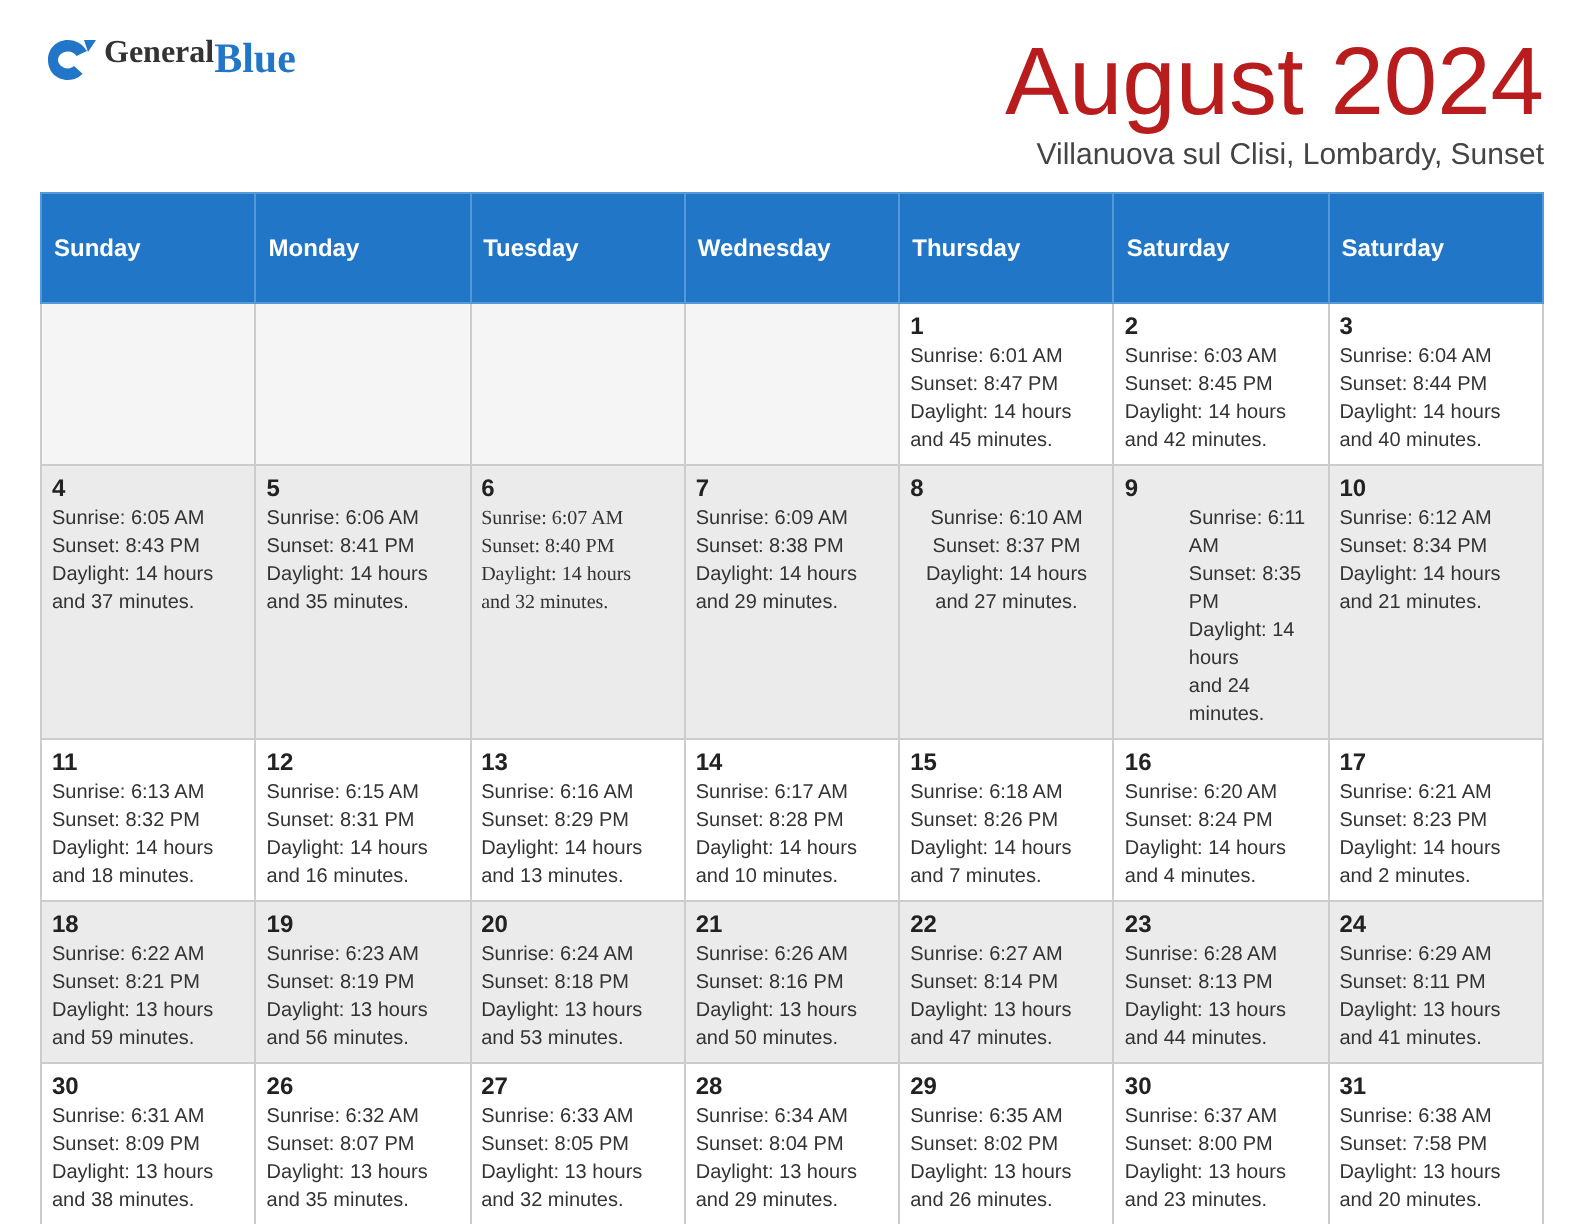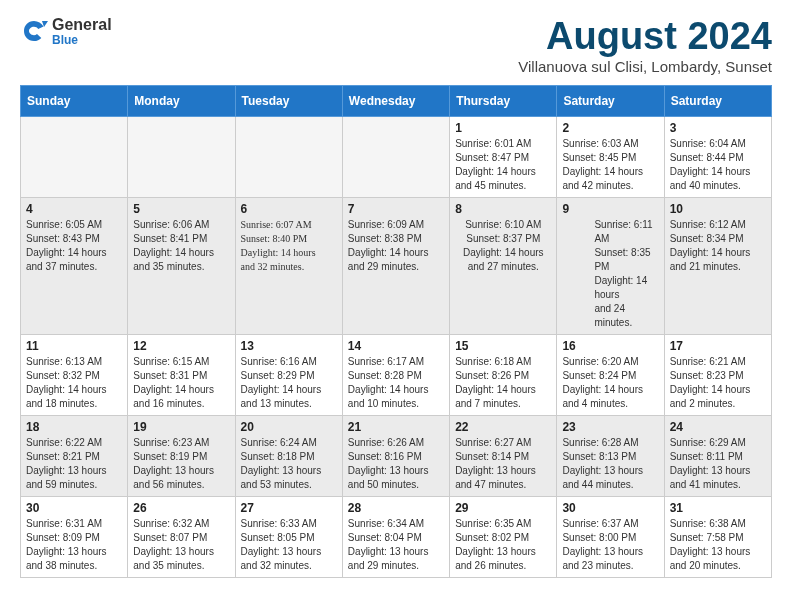--- a/index.html
+++ b/index.html
@@ -21,60 +21,61 @@
       align-items: flex-start;
       margin-bottom: 10px;
     }
     .logo {
       display: flex;
       align-items: center;
       gap: 4px;
     }
     .logo-text {
       display: flex;
-      flex-direction: column;
+      flex-direction: row;
       line-height: 1.1;
+      font-family: Liberation Serif, serif;
     }
     .logo-general {
       font-size: 16px;
       font-weight: bold;
       color: #333;
     }
     .logo-blue {
-      font-size: 12px;
+      font-size: 21px;
       font-weight: bold;
       color: #2176c7;
     }
     .logo-icon {
       width: 28px;
       height: 28px;
     }
     .title-block {
       text-align: right;
     }
     .month-title {
-      font-size: 38px;
-      font-weight: 700;
-      color: #0c4a6e;
+      font-size: 48px;
+      font-weight: 400;
+      color: #b91c1c;
       line-height: 1.1;
     }
     .location {
       font-size: 15px;
       color: #444;
     }
     .calendar {
       width: 100%;
       border-collapse: collapse;
     }
     .calendar th {
       background-color: #2176c7;
       color: #fff;
       font-size: 12px;
       font-weight: bold;
-      padding: 8px 6px;
+      padding: 20px 6px;
       text-align: left;
       border: 1px solid #5599d9;
     }
     .calendar td {
       border: 1px solid #ccc;
       vertical-align: top;
       padding: 4px 5px;
       width: calc(100% / 7);
       height: 80px;
       background: #fff;

